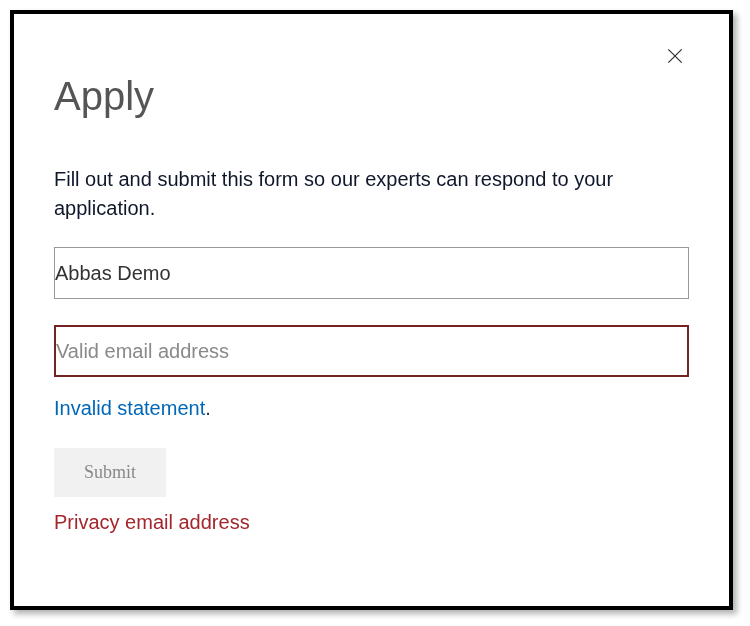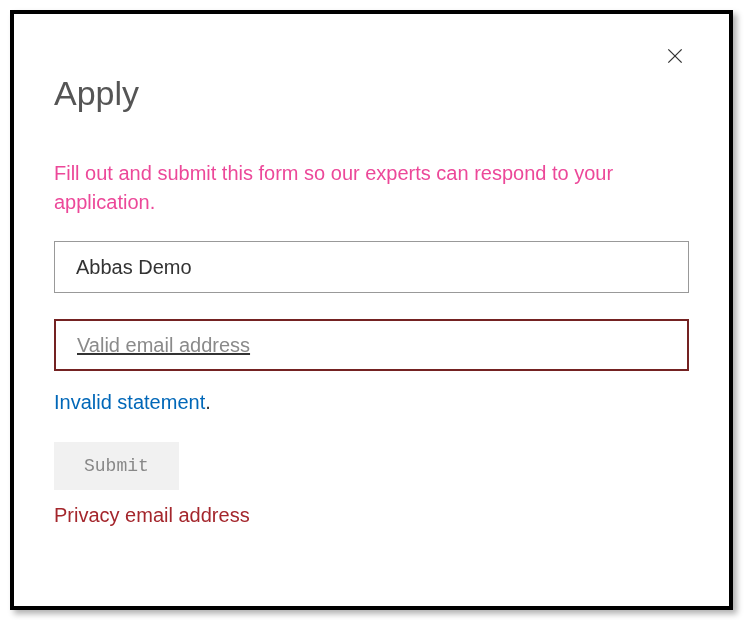--- a/index.html
+++ b/index.html
@@ -29,69 +29,68 @@
       border: none;
       cursor: pointer;
       padding: 4px;
       color: #333333;
     }
     .close-btn svg {
       width: 20px;
       height: 20px;
     }
     .dialog-title {
-      font-size: 34px;
+      font-size: 40px;
       font-weight: 300;
       color: #555555;
       margin-top: 20px;
       margin-bottom: 46px;
     }
     .dialog-description {
       font-size: 20px;
-      color: #ec4899;
+      color: #0f172a;
       line-height: 1.45;
       margin-bottom: 24px;
     }
     .text-input {
       width: 100%;
       height: 52px;
-      padding: 10px 21px;
+      padding: 10px 0;
       font-size: 20px;
       font-family: inherit;
       color: #333333;
       border: 1px solid #999999;
       outline: none;
       margin-bottom: 26px;
       background: #ffffff;
     }
     .text-input::placeholder {
       color: #8a8a8a;
     }
     .text-input.error {
       border: 2px solid #742222;
-      text-decoration: underline;
     }
     .privacy-line {
       font-size: 20px;
       color: #333333;
       margin-top: -6px;
       margin-bottom: 28px;
     }
     .privacy-link {
       color: #0067b8;
       text-decoration: none;
       cursor: pointer;
     }
     .submit-btn {
       background: #f1f1f1;
       border: none;
       padding: 14px 30px;
       font-size: 18px;
       color: #888888;
-      font-family: Liberation Mono, monospace;
+      font-family: Liberation Serif, serif;
       cursor: pointer;
       margin-bottom: 14px;
     }
     .error-message {
       font-size: 20px;
       color: #a4262c;
     }
   </style>
 </head>
 <body>

